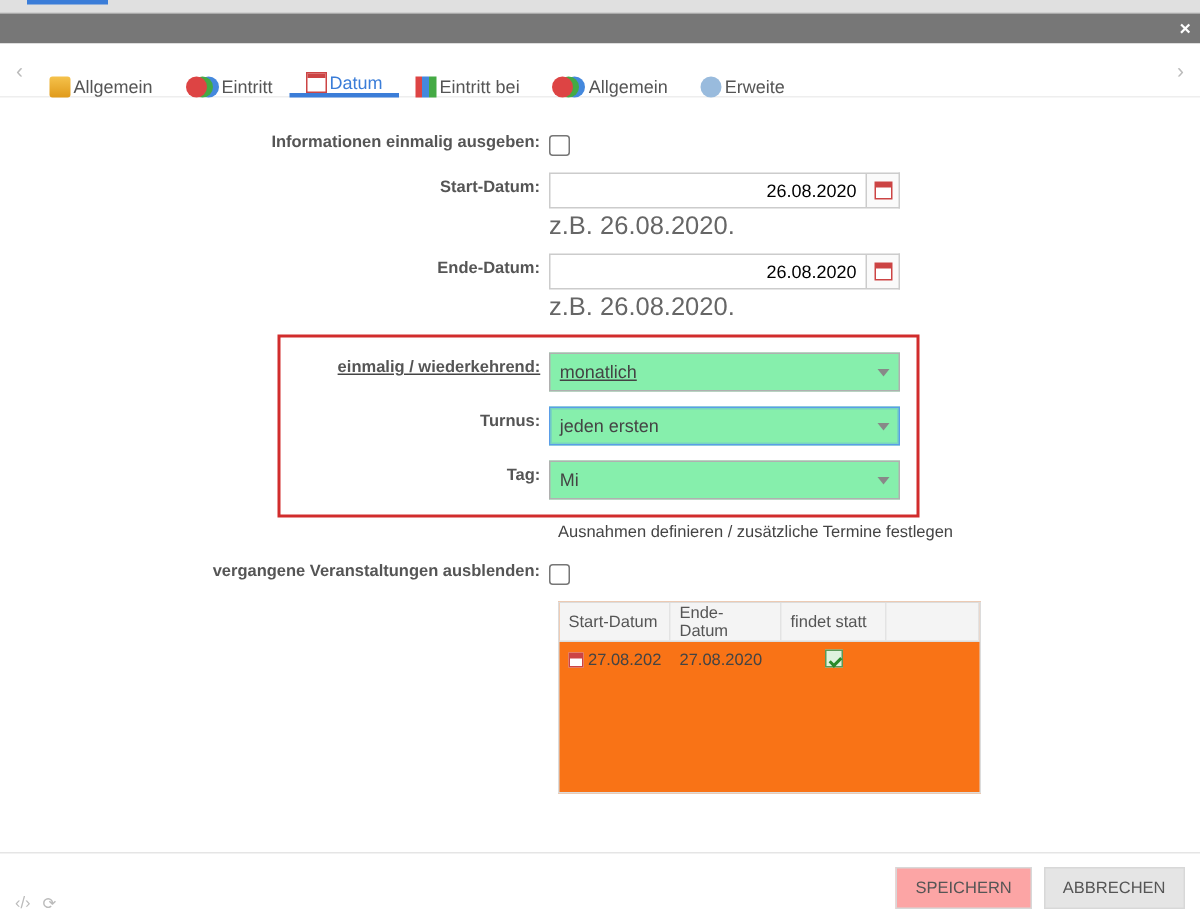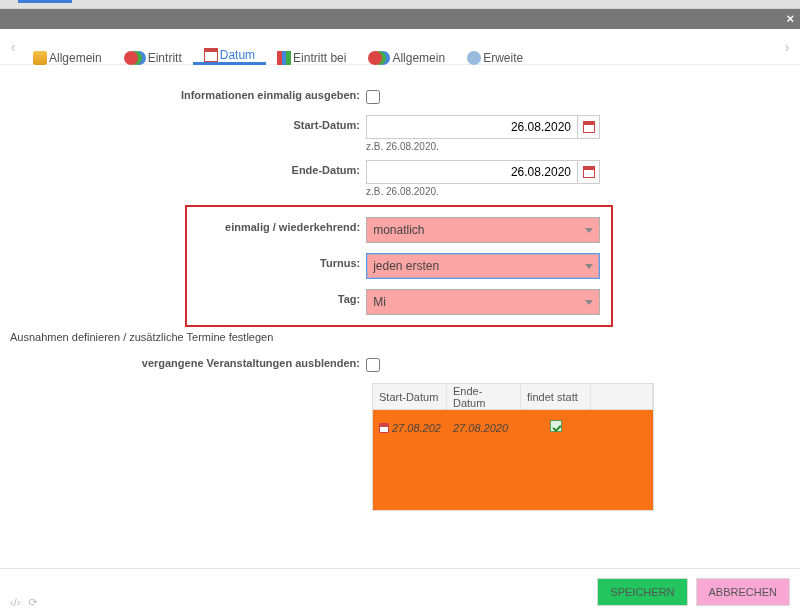--- a/index.html
+++ b/index.html
@@ -97,21 +97,21 @@
     padding-right: 6px;
     padding-top: 4px;
     font-weight: bold;
     color: #555;
     font-size: 11px;
   }
   .row .field {
     width: 240px;
   }
   .hint {
-    font-size: 10px;
+    font-size: 17px;
     color: #666;
     margin-top: 2px;
   }
   input[type=text].txt {
     width: 212px;
     height: 24px;
     border: 1px solid #ccc;
     padding: 0 6px;
     text-align: right;
     font-size: 12px;
@@ -130,38 +130,39 @@
   .cal-btn .ico-cal{width:12px;height:12px;}
   input[type=checkbox]{ margin-top:5px; width:14px;height:14px;}
   .select {
     width: 234px;
     height: 26px;
     border:1px solid #b0b0b0;
     display:flex;
     align-items:center;
     justify-content:space-between;
     padding:0 6px;
-    background:#fca5a5;
+    background:#86efac;
     cursor:pointer;
     font-size:12px;
   }
   .select.focus { border-color:#5a9de8; box-shadow:0 0 0 1px rgba(90,157,232,.3) inset;}
   .select .caret {
     width:0;height:0;border-left:4px solid transparent;border-right:4px solid transparent;border-top:5px solid #888;
   }
   .redbox {
     border: 2px solid #d12c2c;
     padding: 10px 6px 10px 6px;
     margin: 6px 0 4px 175px;
     width: 428px;
   }
   .redbox .row .label { width: 174px; }
   .link {
     color:#444;
     font-size:11px;
+    margin-left: 362px;
     margin-bottom:10px;
     cursor:pointer;
   }
   .grid {
     margin-left: 362px;
     width: 282px;
     border:1px solid #dcdcdc;
     height: 128px;
     background:#f97316;
   }
@@ -177,23 +178,22 @@
     font-size:11px;
     color:#555;
     border-right:1px solid #e3e3e3;
     height:100%;
     display:flex;align-items:center;
   }
   .col1{width:74px;} .col2{width:74px;} .col3{width:70px;} .col4{flex:1;border-right:none;}
   .grid-row {
     display:flex;
     height:24px;
-    align-items:flex-end;
+    align-items:center;
     font-size:11px;
-    font-style:italic;
   }
   .grid-row div{ padding:0 6px; }
   .grid-row .c1{width:74px; display:flex;align-items:center;gap:3px;}
   .grid-row .c2{width:74px;}
   .grid-row .c3{width:70px; text-align:center;}
   .tiny-cal{width:10px;height:10px;display:inline-block;}
   .check-green {
     width:12px;height:12px;border:1px solid #5a9a5a;background:#dff3df;display:inline-block;position:relative;
   }
   .check-green::after{content:"";position:absolute;left:2px;top:4px;width:6px;height:3px;border-left:2px solid #2a8a2a;border-bottom:2px solid #2a8a2a;transform:rotate(-45deg);}
@@ -209,26 +209,26 @@
     padding:0 10px;
     gap:8px;
   }
   .footer .left-icons{
     position:absolute;left:10px;bottom:6px;color:#bbb;font-size:11px;display:flex;gap:8px;
   }
   .btn {
     height:28px;
     padding:0 12px;
     border:1px solid #d8d8d8;
-    background:#f9a8d4;
+    background:#e5e5e5;
     font-size:11px;
     color:#555;
     cursor:pointer;
   }
-  .btn.primary { background:#22c55e; }
+  .btn.primary { background:#fca5a5; }
 </style>
 </head>
 <body>
 
 <div class="topbar">
   <div class="progress"></div>
 </div>
 <div class="darkbar">
   <span class="x">×</span>
 </div>
@@ -283,21 +283,21 @@
     <div class="label">Ende-Datum:</div>
     <div class="field">
       <input type="text" class="txt" value="26.08.2020" style=""><span class="cal-btn">
           <span class="ico ico-cal"></span>
         </span>
       <div class="hint">z.B. 26.08.2020.</div>
     </div>
   </div>
 
   <div class="redbox">
-    <div class="row" style="margin-bottom:10px;">
+    <div class="row" style="margin-bottom:10px;text-decoration:underline;">
       <div class="label">einmalig / wiederkehrend:</div>
       <div class="field">
         <div class="select">
           <span>monatlich</span>
           <span class="caret"></span>
         </div>
       </div>
     </div>
     <div class="row" style="margin-bottom:10px;">
       <div class="label">Turnus:</div>

